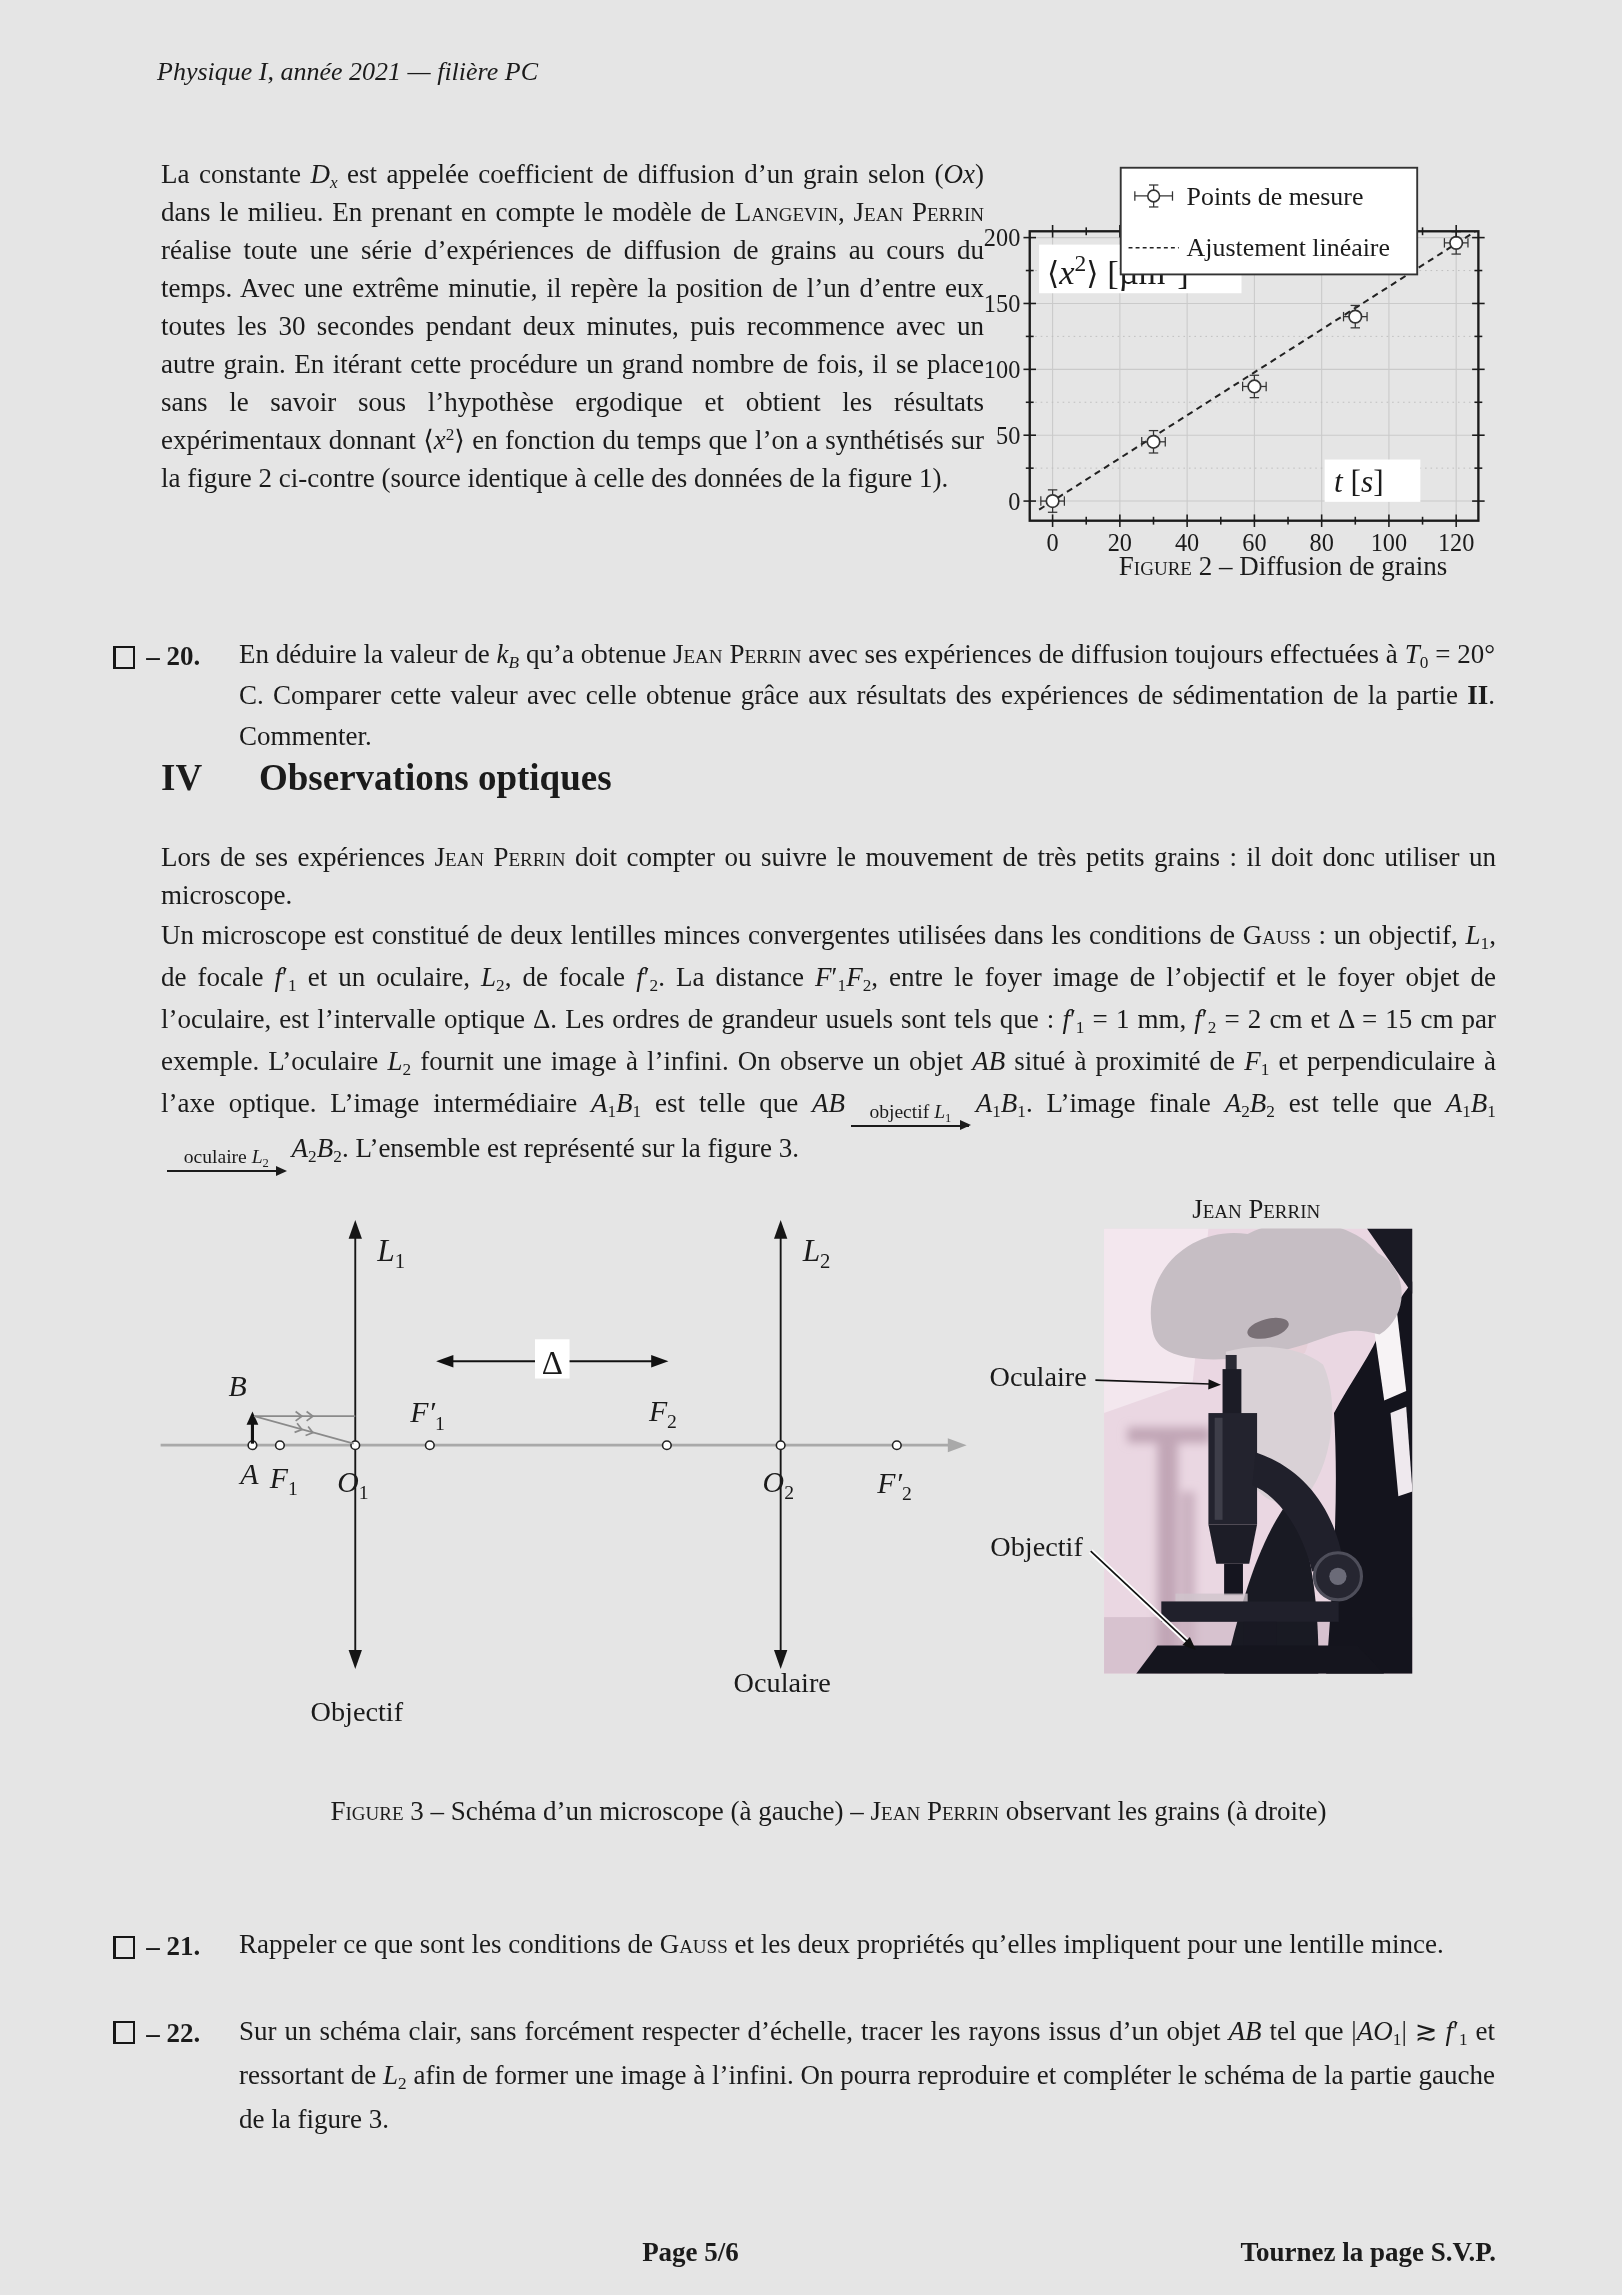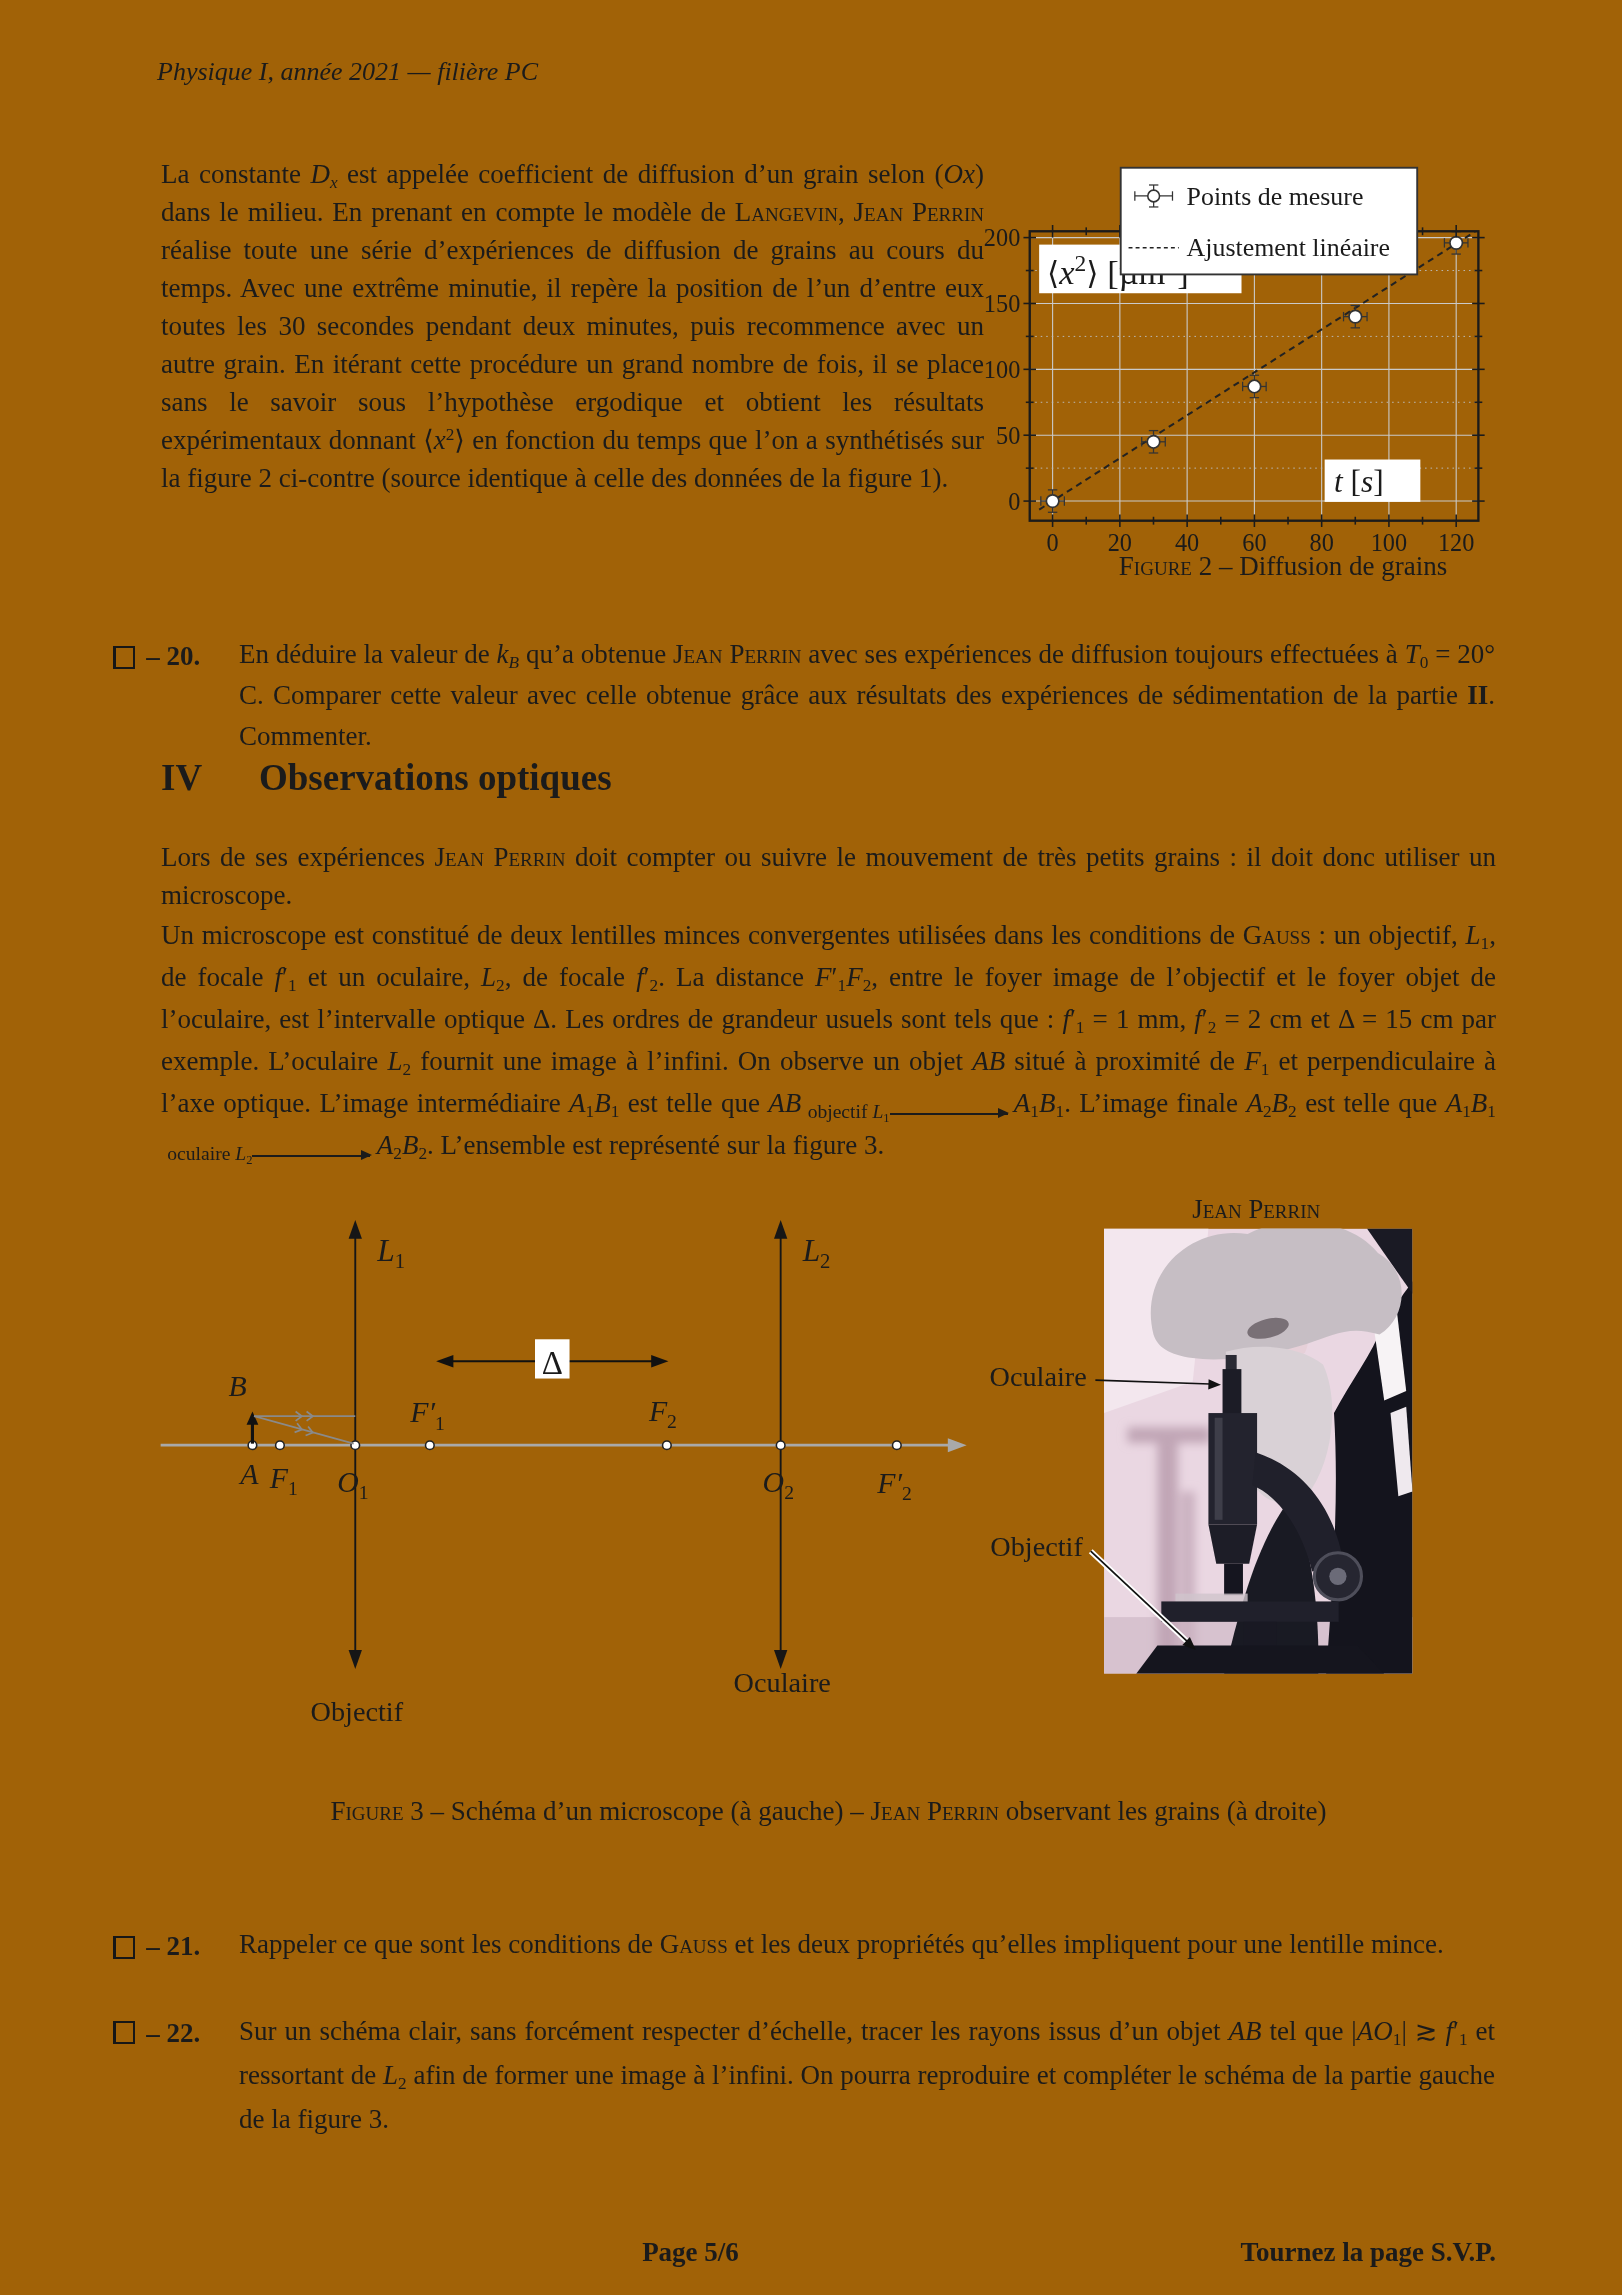--- a/index.html
+++ b/index.html
@@ -1,16 +1,16 @@
 <!DOCTYPE html>
 <html style="font-size:12.6px"><head>
 <meta charset="utf-8">
 <style>
   html,body{margin:0;padding:0;background:#ffffff;}
-  .page{position:relative;width:1623px;height:2295px;background:#a16207;
+  .page{position:relative;width:1623px;height:2295px;background:#e5e5e5;
         font-family:"Liberation Serif","DejaVu Serif",serif;color:#1b1b1b;overflow:hidden;}
   .hdr{position:absolute;left:157px;top:57px;font-style:italic;font-size:26px;}
   .jtxt{text-align:justify;}
   .intro{position:absolute;left:161px;top:155px;width:823px;font-size:27px;line-height:38px;}
   .para{position:absolute;left:161px;width:1335px;font-size:27px;}
   sub{font-size:0.64em;vertical-align:-0.28em;line-height:0;}
   sup{font-size:0.64em;vertical-align:0.5em;line-height:0;}
   .sc{font-variant:small-caps;}
   .ang{font-family:"DejaVu Sans","DejaVu Serif",sans-serif;}
   .q{position:absolute;left:239px;width:1256px;font-size:27px;line-height:41px;margin-top:48px;}
@@ -18,21 +18,21 @@
   .qbox{font-size:0;width:17.3px;height:19px;border:2px solid #161616;border-left-width:3.9px;
         display:inline-block;vertical-align:-3.1px;margin-right:11px;}
   .section{position:absolute;left:161px;top:754px;font-size:37px;font-weight:bold;line-height:47px;}
   .section .num{display:inline-block;width:98px;}
   .chart-svg{position:absolute;left:973px;top:145px;}
   .fig2-caption{position:absolute;left:981px;top:551px;width:604px;text-align:center;font-size:27px;}
   .fig3-svg{position:absolute;left:141px;top:1193px;}
   .fig3-caption{position:absolute;left:161px;top:1748px;width:1335px;text-align:center;font-size:27px;margin-top:48px;}
   .footer-page{position:absolute;left:0;top:2237px;width:1381px;text-align:center;font-weight:bold;font-size:27px;}
   .footer-turn{position:absolute;right:127px;top:2237px;font-weight:bold;font-size:27px;}
-  .rxn{display:inline-flex;flex-direction:row;align-items:center;vertical-align:-6.3px;margin:0 6.3px;}
+  .rxn{display:inline-flex;flex-direction:column;align-items:center;vertical-align:-6.3px;margin:0 6.3px;}
   .rxn-top{font-size:19.6px;line-height:20.4px;white-space:nowrap;}
   .rxn-arrow{width:118px;height:2px;background:#1b1b1b;position:relative;margin-top:2.4px;}
   .rxn-arrow::after{content:'';position:absolute;right:-1.6px;top:-4.7px;border-left:11px solid #1b1b1b;
         border-top:5.5px solid transparent;border-bottom:5.5px solid transparent;}
 </style>
 </head>
 <body>
 
 <div class="page">
 

